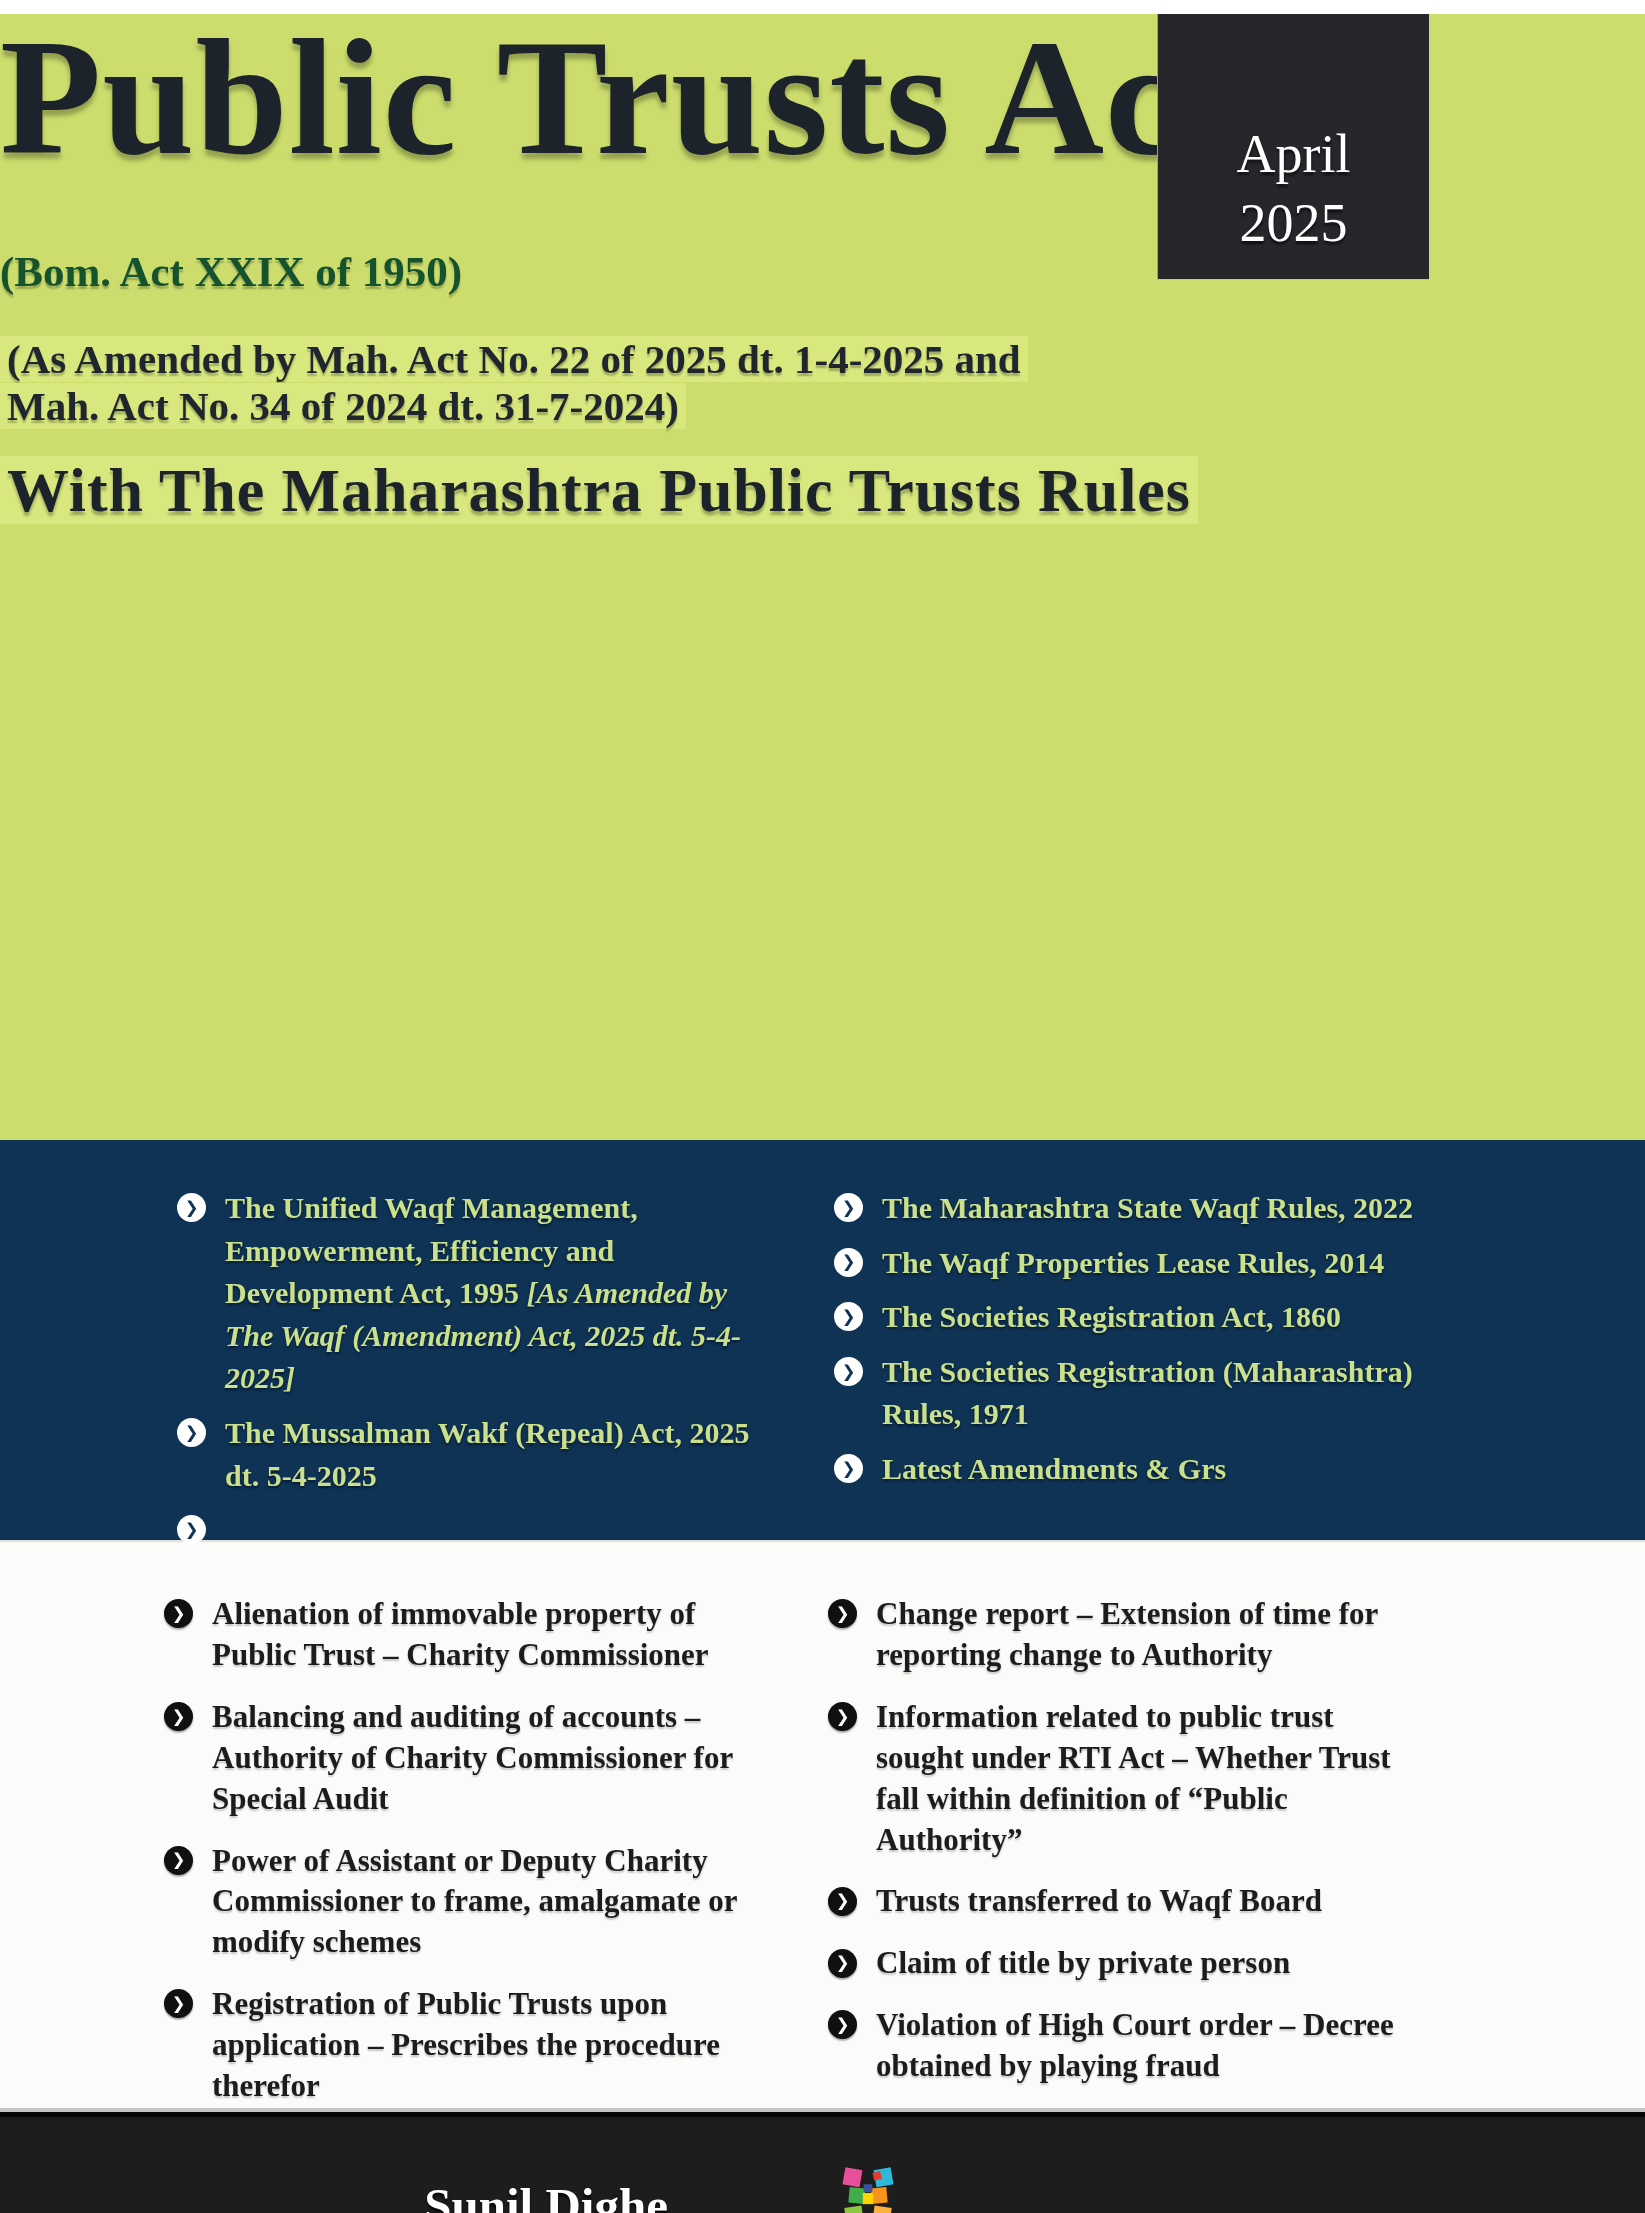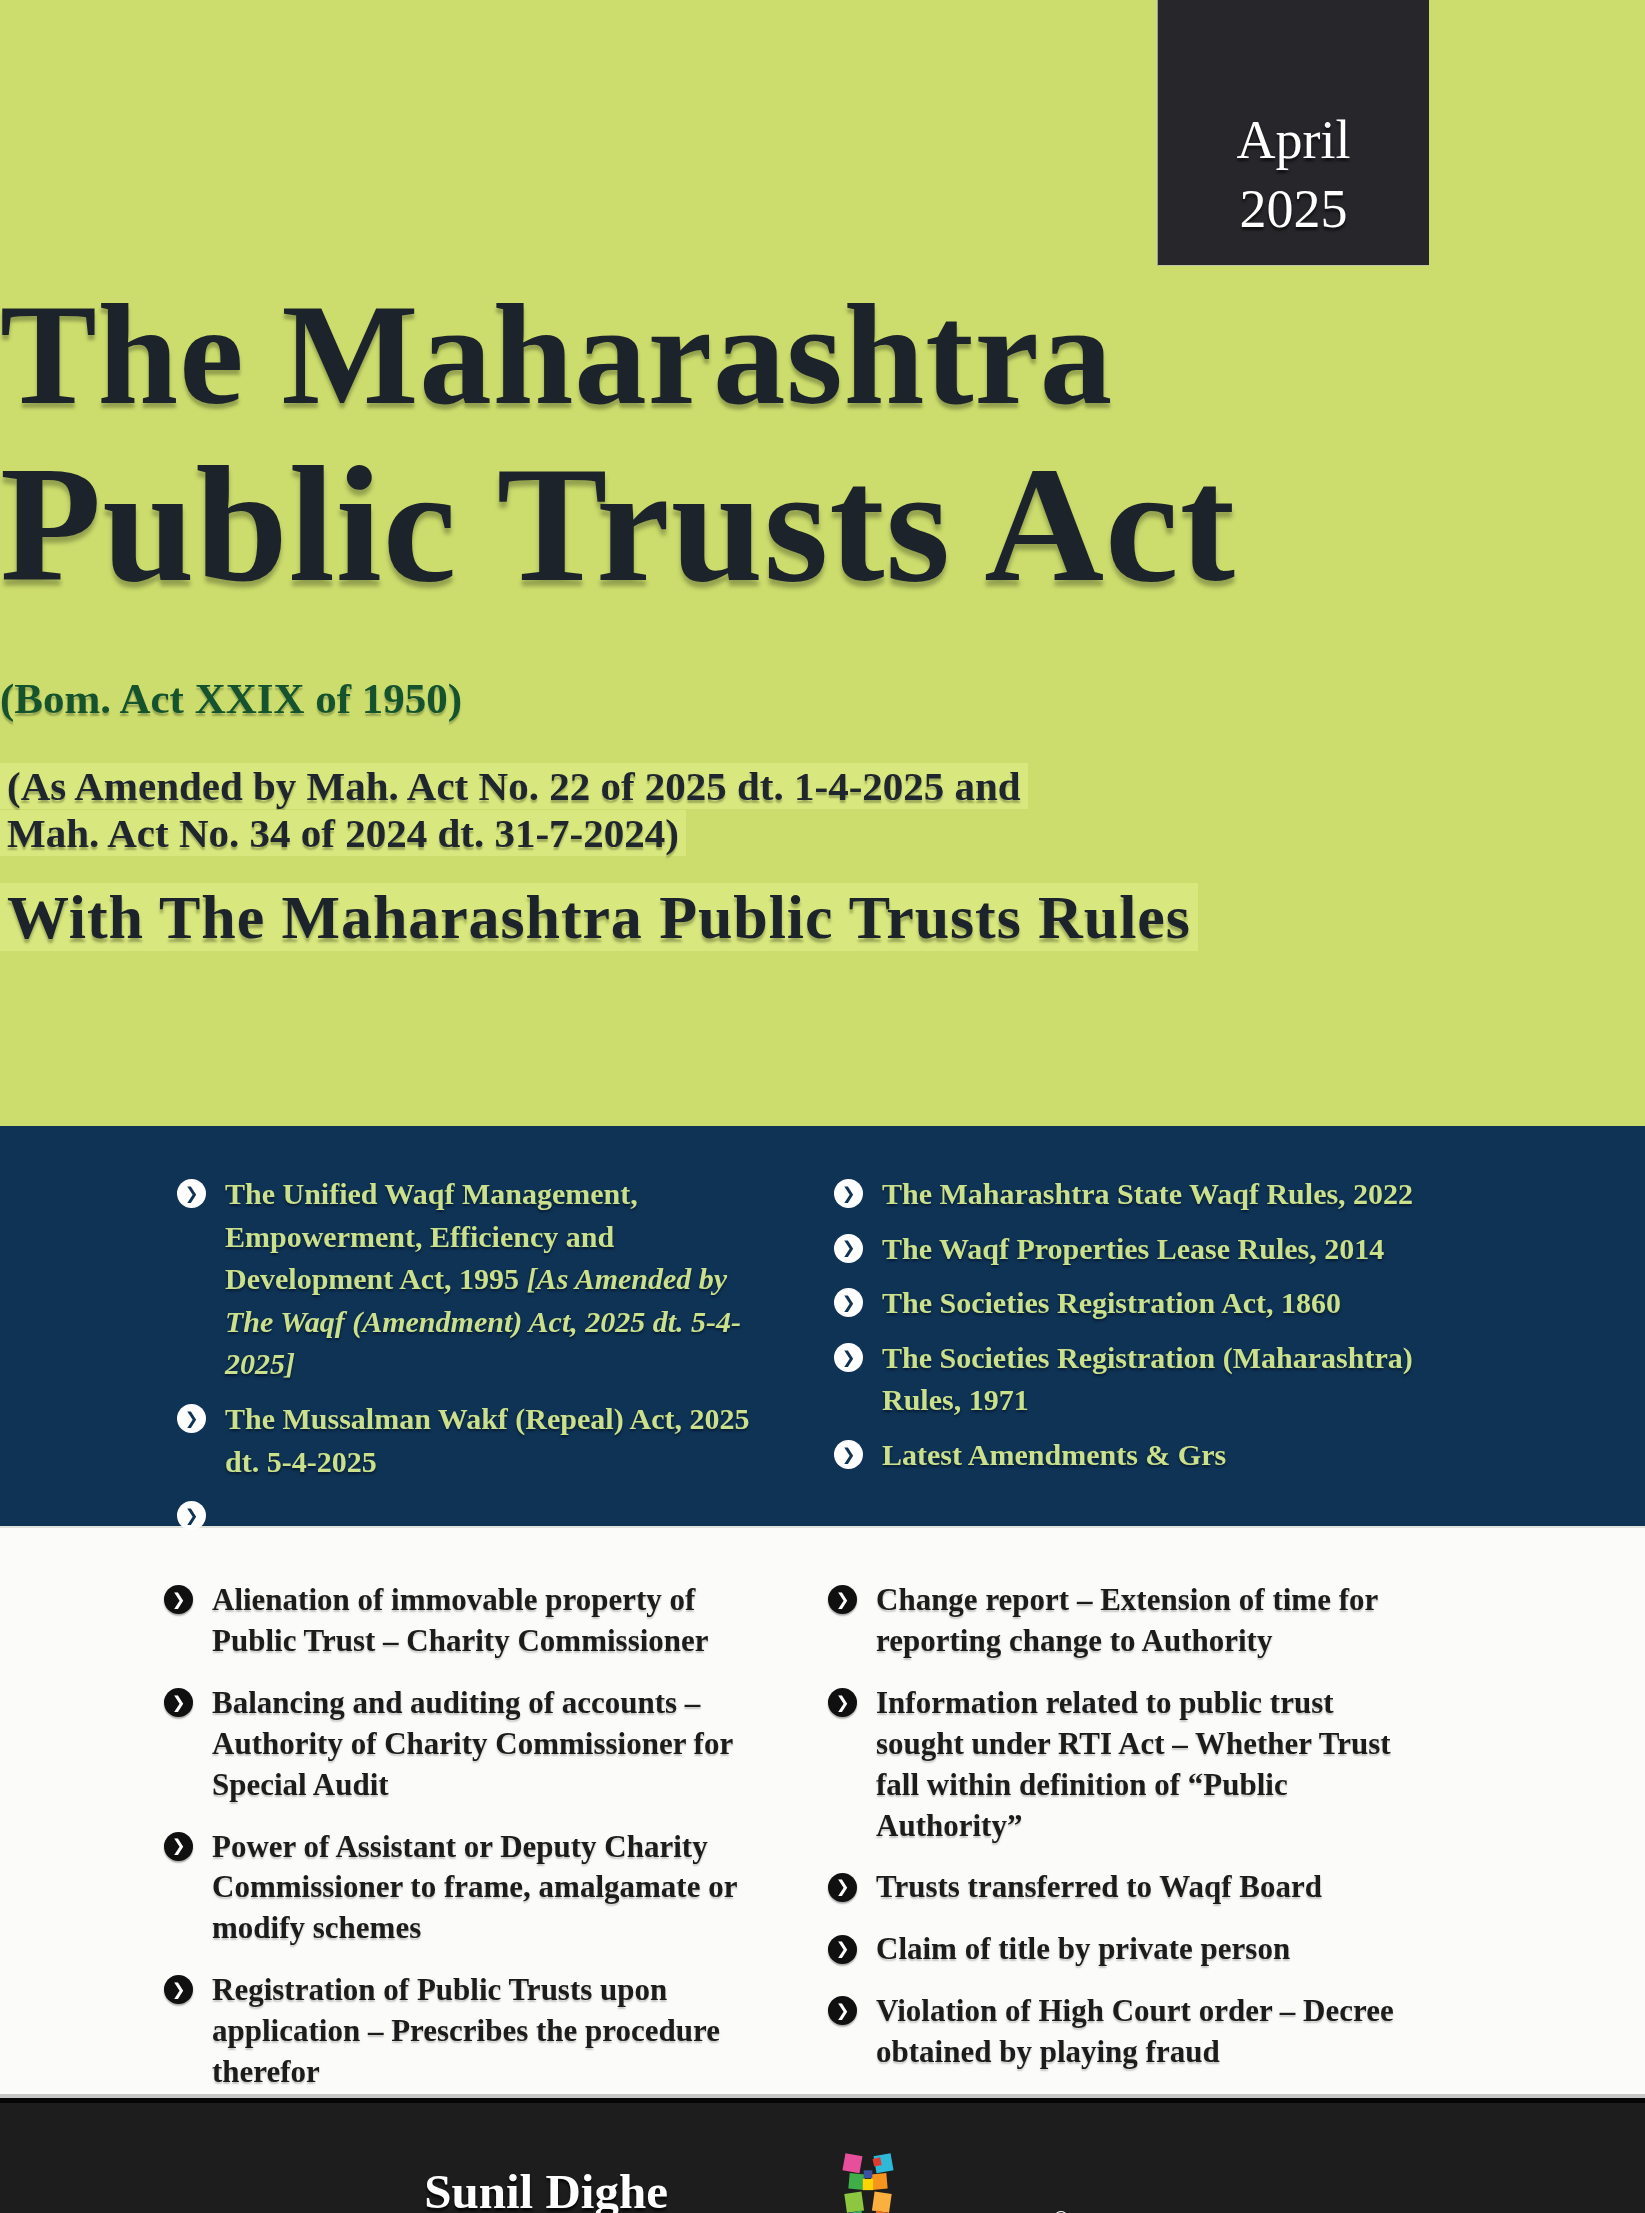--- a/index.html
+++ b/index.html
@@ -84,21 +84,20 @@
   .brand-name sup{font-size:19px;position:relative;top:-26px;left:2.6px;font-weight:normal;}
 </style>
 </head>
 <body>
 
 <div class="green">
   <div class="badge">
     <div>April</div>
     <div>2025</div>
   </div>
-  <div class="title1">The Maharashtra</div>
   <div class="title2">Public Trusts Act</div>
   <div class="bomline">(Bom. Act XXIX of 1950)</div>
   <div class="amend">
     <span class="hl">(As Amended by Mah. Act No. 22 of 2025 dt. 1-4-2025 and</span><br>
     <span class="hl">Mah. Act No. 34 of 2024 dt. 31-7-2024)</span>
   </div>
   <div class="withline">
     <span class="hl">With The Maharashtra Public Trusts Rules</span>
   </div>
 </div>

